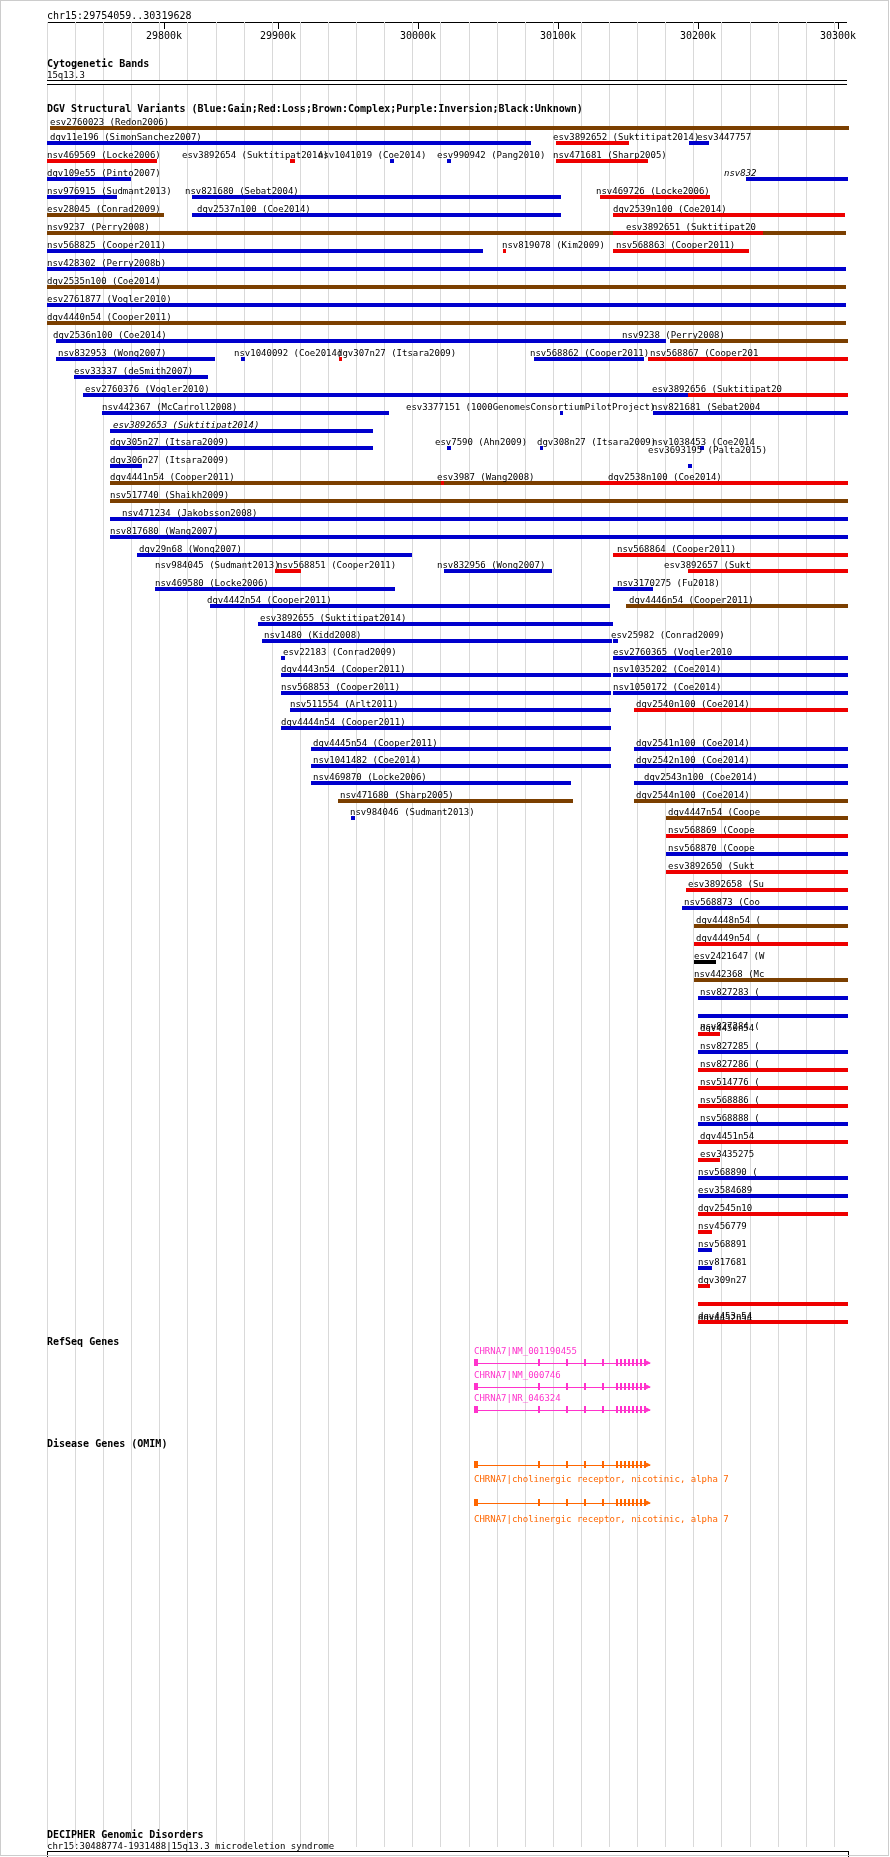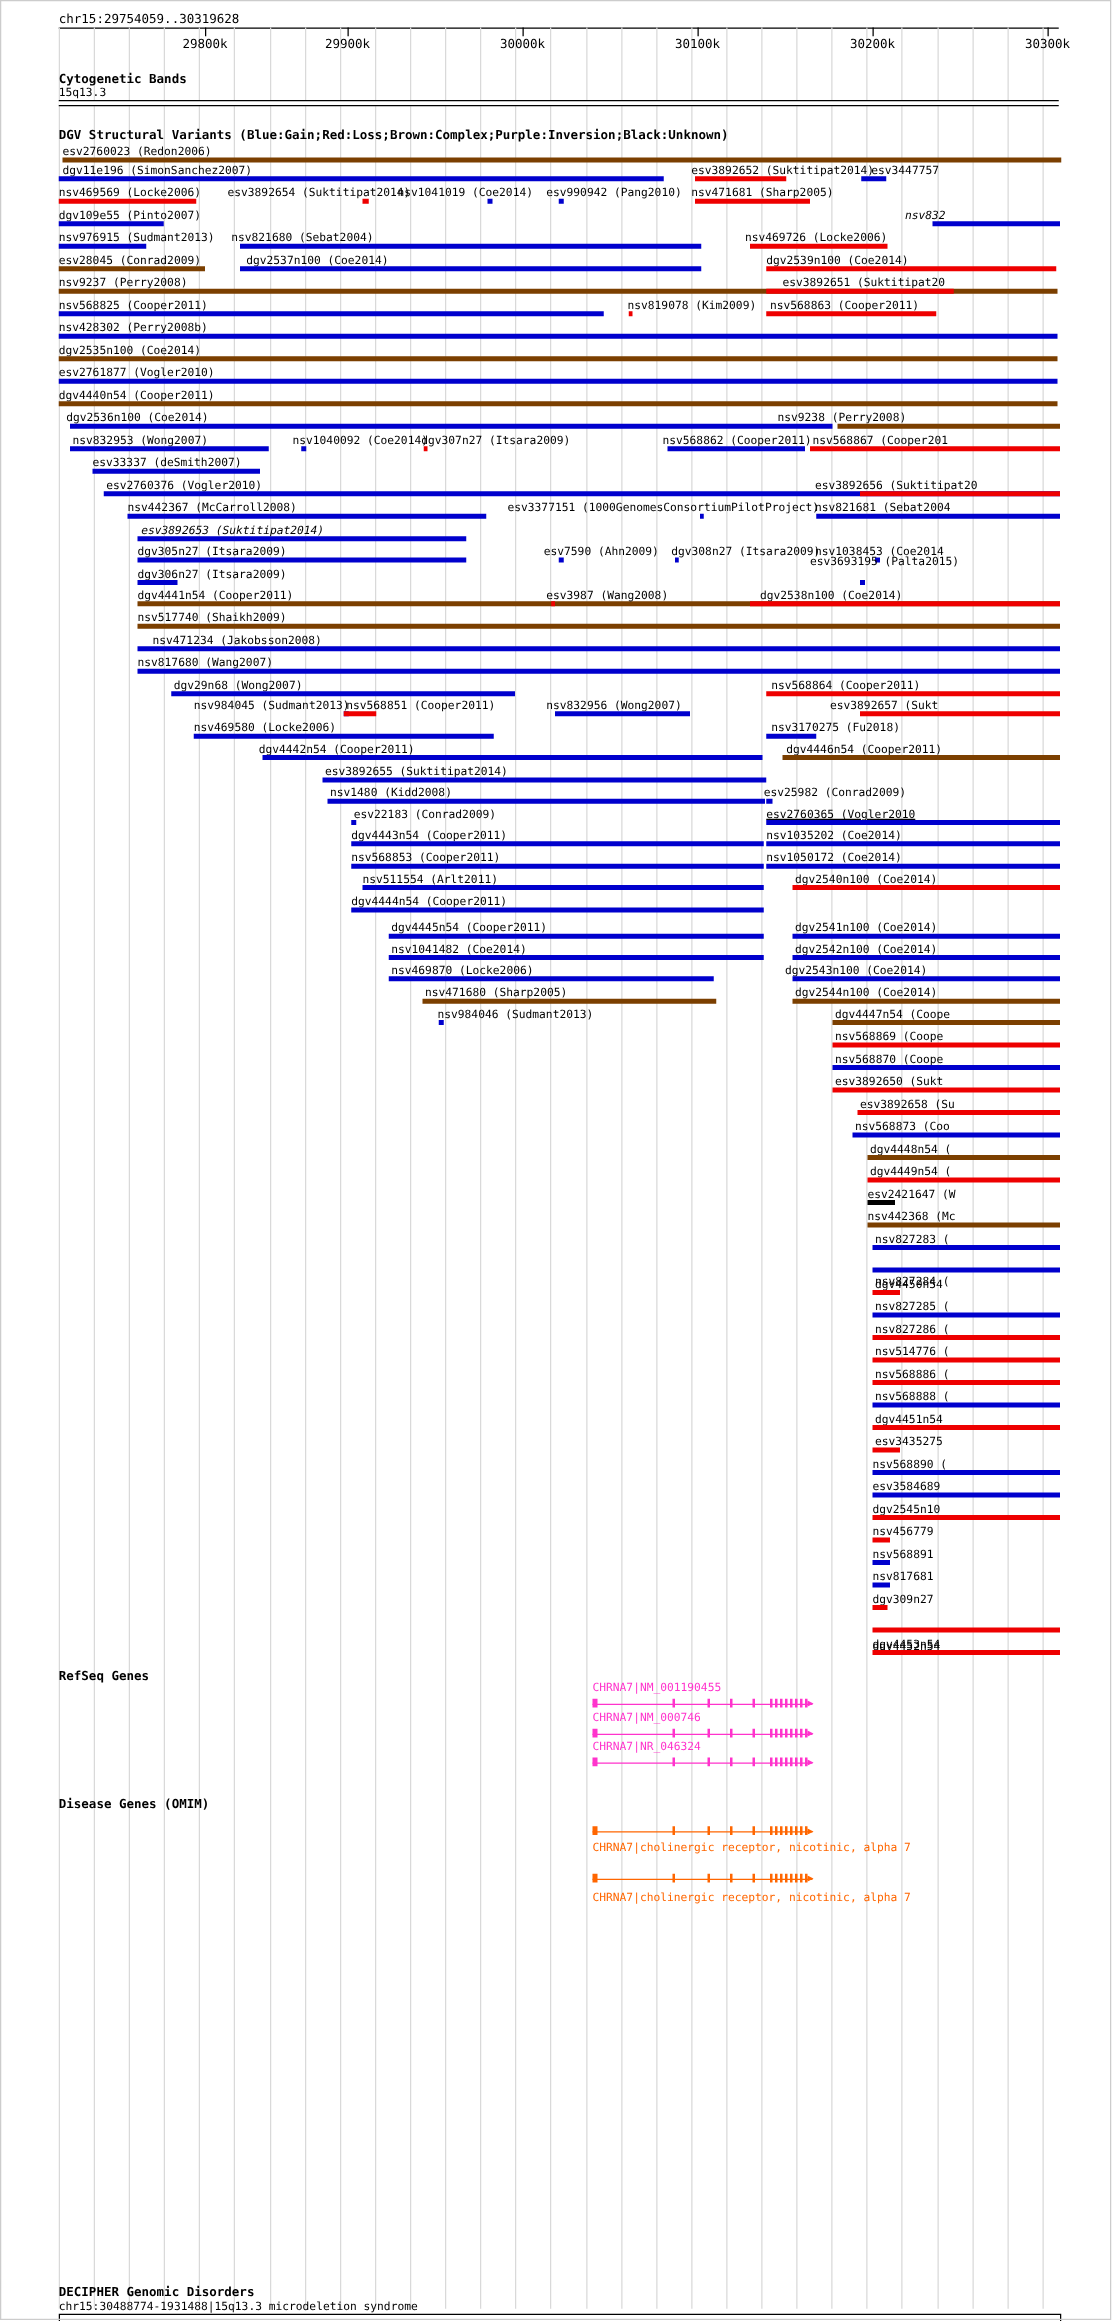--- a/index.html
+++ b/index.html
@@ -227,21 +227,21 @@
       <div class="lbl" style="left: 629px; top: 595px;">dgv4446n54 (Cooper2011)</div>
       <div class="bar brown" style="left: 626px; top: 604px; width: 222px;"></div>
       <div class="lbl" style="left: 260px; top: 613px;">esv3892655 (Suktitipat2014)</div>
       <div class="bar blue" style="left: 258px; top: 622px; width: 355px;"></div>
       <div class="lbl" style="left: 264px; top: 630px;">nsv1480 (Kidd2008)</div>
       <div class="bar blue" style="left: 262px; top: 639px; width: 350px;"></div>
       <div class="lbl" style="left: 611px; top: 630px;">esv25982 (Conrad2009)</div>
       <div class="bar blue" style="left: 613px; top: 639px; width: 5px;"></div>
       <div class="lbl" style="left: 283px; top: 647px;">esv22183 (Conrad2009)</div>
       <div class="bar blue" style="left: 281px; top: 656px; width: 4px;"></div>
-      <div class="lbl" style="left: 613px; top: 647px; text-decoration: underline;">esv2760365 (Vogler2010</div>
+      <div class="lbl" style="left: 613px; top: 647px;">esv2760365 (Vogler2010</div>
       <div class="bar blue" style="left: 613px; top: 656px; width: 235px;"></div>
       <div class="lbl" style="left: 281px; top: 664px;">dgv4443n54 (Cooper2011)</div>
       <div class="bar blue" style="left: 281px; top: 673px; width: 330px;"></div>
       <div class="lbl" style="left: 613px; top: 664px;">nsv1035202 (Coe2014)</div>
       <div class="bar blue" style="left: 613px; top: 673px; width: 235px;"></div>
       <div class="lbl" style="left: 281px; top: 682px;">nsv568853 (Cooper2011)</div>
       <div class="bar blue" style="left: 281px; top: 691px; width: 330px;"></div>
       <div class="lbl" style="left: 613px; top: 682px;">nsv1050172 (Coe2014)</div>
       <div class="bar blue" style="left: 613px; top: 691px; width: 235px;"></div>
       <div class="lbl" style="left: 290px; top: 699px;">nsv511554 (Arlt2011)</div>
@@ -253,21 +253,21 @@
       <div class="lbl" style="left: 313px; top: 738px;">dgv4445n54 (Cooper2011)</div>
       <div class="bar blue" style="left: 311px; top: 747px; width: 300px;"></div>
       <div class="lbl" style="left: 636px; top: 738px;">dgv2541n100 (Coe2014)</div>
       <div class="bar blue" style="left: 634px; top: 747px; width: 214px;"></div>
       <div class="lbl" style="left: 313px; top: 755px;">nsv1041482 (Coe2014)</div>
       <div class="bar blue" style="left: 311px; top: 764px; width: 300px;"></div>
       <div class="lbl" style="left: 636px; top: 755px;">dgv2542n100 (Coe2014)</div>
       <div class="bar blue" style="left: 634px; top: 764px; width: 214px;"></div>
       <div class="lbl" style="left: 313px; top: 772px;">nsv469870 (Locke2006)</div>
       <div class="bar blue" style="left: 311px; top: 781px; width: 260px;"></div>
-      <div class="lbl" style="left: 628px; top: 772px;">dgv2543n100 (Coe2014)</div>
+      <div class="lbl" style="left: 644px; top: 772px;">dgv2543n100 (Coe2014)</div>
       <div class="bar blue" style="left: 634px; top: 781px; width: 214px;"></div>
       <div class="lbl" style="left: 340px; top: 790px;">nsv471680 (Sharp2005)</div>
       <div class="bar brown" style="left: 338px; top: 799px; width: 235px;"></div>
       <div class="lbl" style="left: 636px; top: 790px;">dgv2544n100 (Coe2014)</div>
       <div class="bar brown" style="left: 634px; top: 799px; width: 214px;"></div>
       <div class="lbl" style="left: 350px; top: 807px;">nsv984046 (Sudmant2013)</div>
       <div class="bar blue" style="left: 351px; top: 816px; width: 4px;"></div>
       <div class="lbl" style="left: 668px; top: 807px;">dgv4447n54 (Coope</div>
       <div class="bar brown" style="left: 666px; top: 816px; width: 182px;"></div>
       <div class="lbl" style="left: 668px; top: 825px;">nsv568869 (Coope</div>

